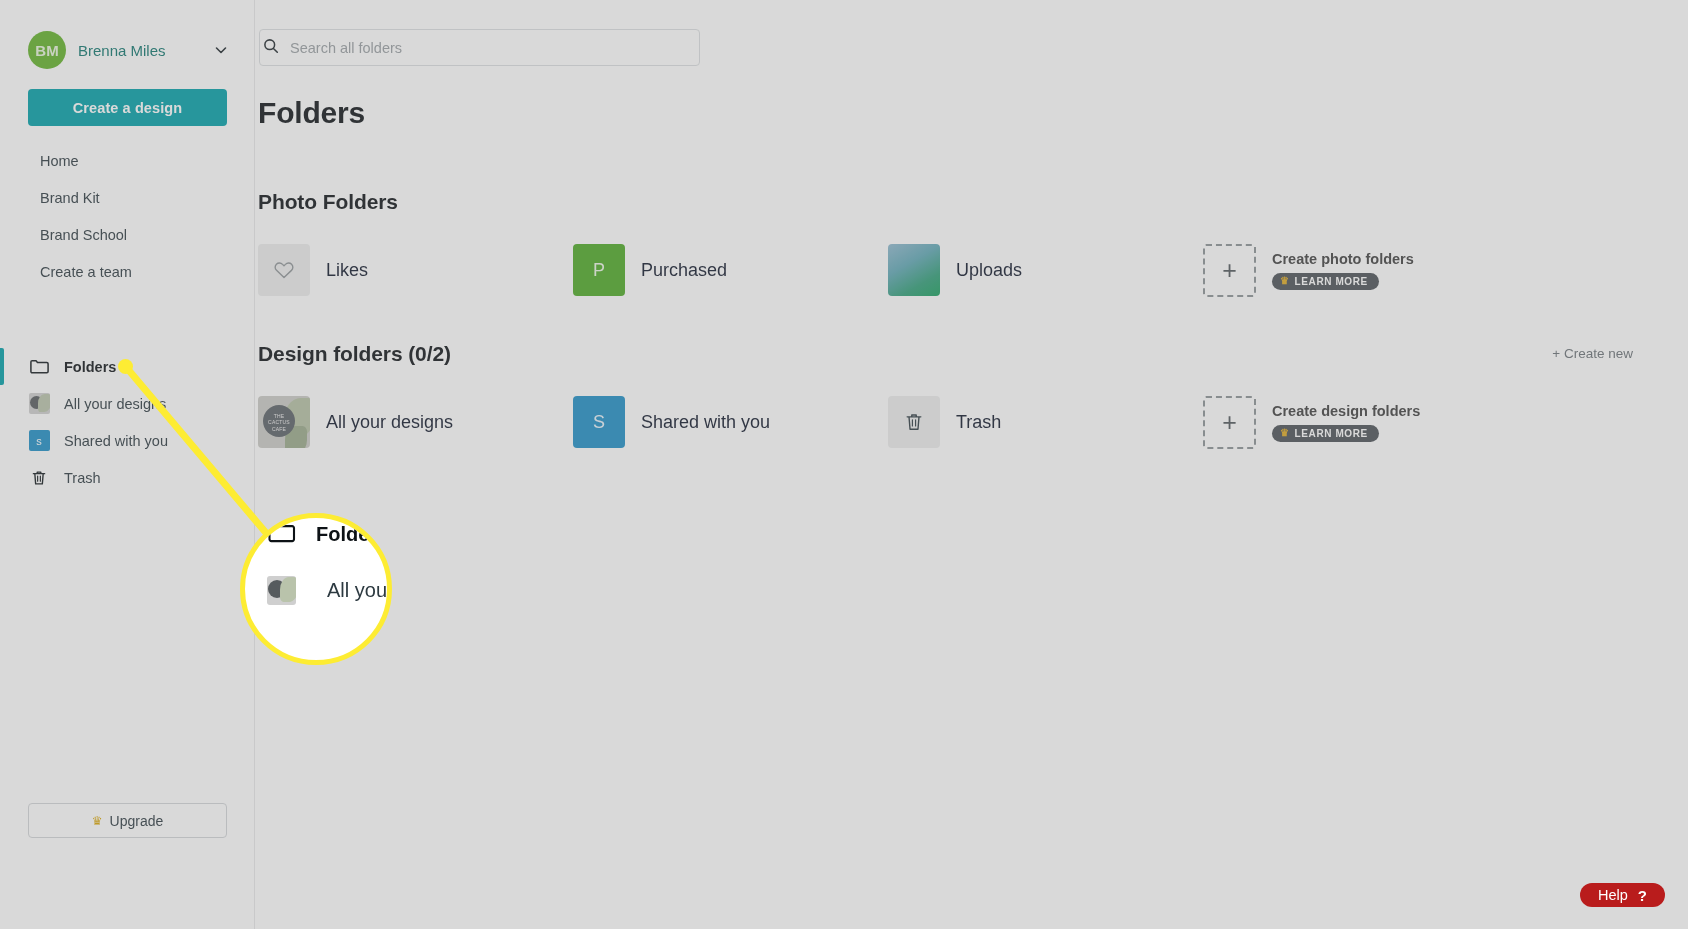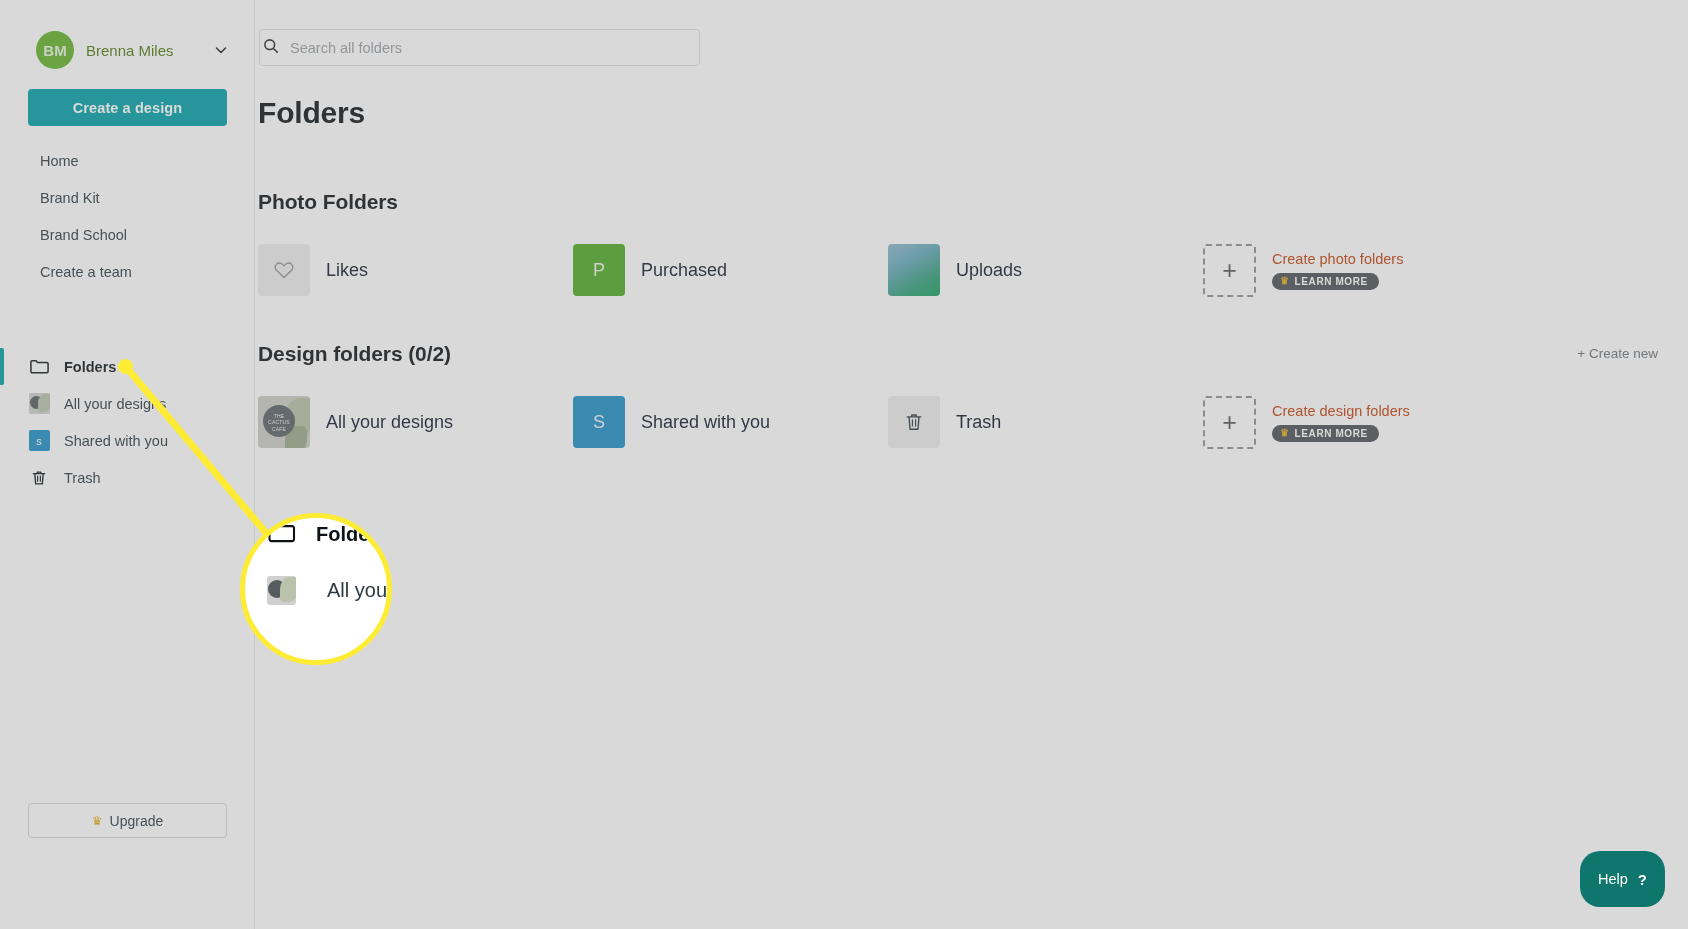--- a/index.html
+++ b/index.html
@@ -25,35 +25,35 @@
   
   #sidebar {
     position: absolute; left: 0; top: 0;
     width: 255px; height: 929px;
     background: #ffffff;
     border-right: 1px solid #e8e8ea;
   }
   #account-row {
     display: flex; align-items: center;
     gap: 12px;
-    padding: 26px 24px 0 36px;
+    padding: 26px 24px 0 28px;
     height: 74px;
     cursor: pointer;
   }
   .avatar {
     width: 38px; height: 38px; border-radius: 50%;
     background: #62b229;
     color: #e9f5dd;
     font-size: 15px; font-weight: 700;
     display: flex; align-items: center; justify-content: center;
     letter-spacing: 0.2px;
     flex: 0 0 auto;
   }
   #account-name {
-    font-size: 15px; color: #4d7c0f; font-weight: 400;
+    font-size: 15px; color: #0f766e; font-weight: 400;
     flex: 1 1 auto; white-space: nowrap;
   }
   .chev {
     width: 14px; height: 14px;
     flex: 0 0 auto;
     margin-right: 2px;
   }
   .chev svg { display: block; }
 
   #create-design-btn {
@@ -145,21 +145,21 @@
     width: 100%;
   }
   #search-input::placeholder { color: #9aa0a4; }
 
   #page-title {
     position: absolute; left: 3px; top: 96px;
     font-size: 30px; font-weight: 700; color: #0d1216;
     letter-spacing: -0.2px;
   }
 
-  .section { position: absolute; left: 3px; right: 4px; }
+  .section { position: absolute; left: 3px; right: 29px; }
   .section-head {
     font-size: 21px; font-weight: 700; color: #0d1216;
     letter-spacing: -0.1px;
   }
   .create-new-link {
     position: absolute; right: 26px; top: 4px;
     font-size: 13.5px; color: #6b7277; cursor: pointer;
   }
 
   .folder-grid {
@@ -207,35 +207,35 @@
   }
   .tile.cactus .leaf2 {
     position: absolute; right: 3px; bottom: -6px;
     width: 22px; height: 28px; border-radius: 50% 20% 50% 20%;
     background: #9aa98a;
   }
   .folder-label { font-size: 18px; color: #0f172a; }
 
   .create-card { flex-direction: row; align-items: center; }
   .create-text { display: flex; flex-direction: column; gap: 6px; }
-  .create-title { font-size: 14.5px; color: #c2410c; }
+  .create-title { font-size: 14.5px; color: #404040; font-weight: bold; }
   .learn-more {
     display: inline-flex; align-items: center; gap: 5px;
     background: #4b5156; color: #ffffff;
     font-size: 10px; font-weight: 700; letter-spacing: 0.6px;
     border-radius: 11px; padding: 3px 11px 3px 8px;
     align-self: flex-start; cursor: pointer;
   }
   .learn-more .crown { color: #e0ab22; font-size: 10px; }
 
   
   #help-btn {
     position: absolute; right: 23px; bottom: 22px;
-    height: 56px; min-width: 78px;
-    background: #0f766e; border-radius: 20px;
+    height: 24px; min-width: 78px;
+    background: #b91c1c; border-radius: 20px;
     color: #ffffff; font-size: 14.5px;
     display: flex; align-items: center; justify-content: center;
     gap: 10px; padding: 0 18px;
     cursor: pointer; z-index: 50;
   }
   #help-btn .qmark { font-weight: 700; font-size: 15px; }
 
   
   #callout-layer {
     position: absolute; inset: 0; z-index: 60; pointer-events: none;

